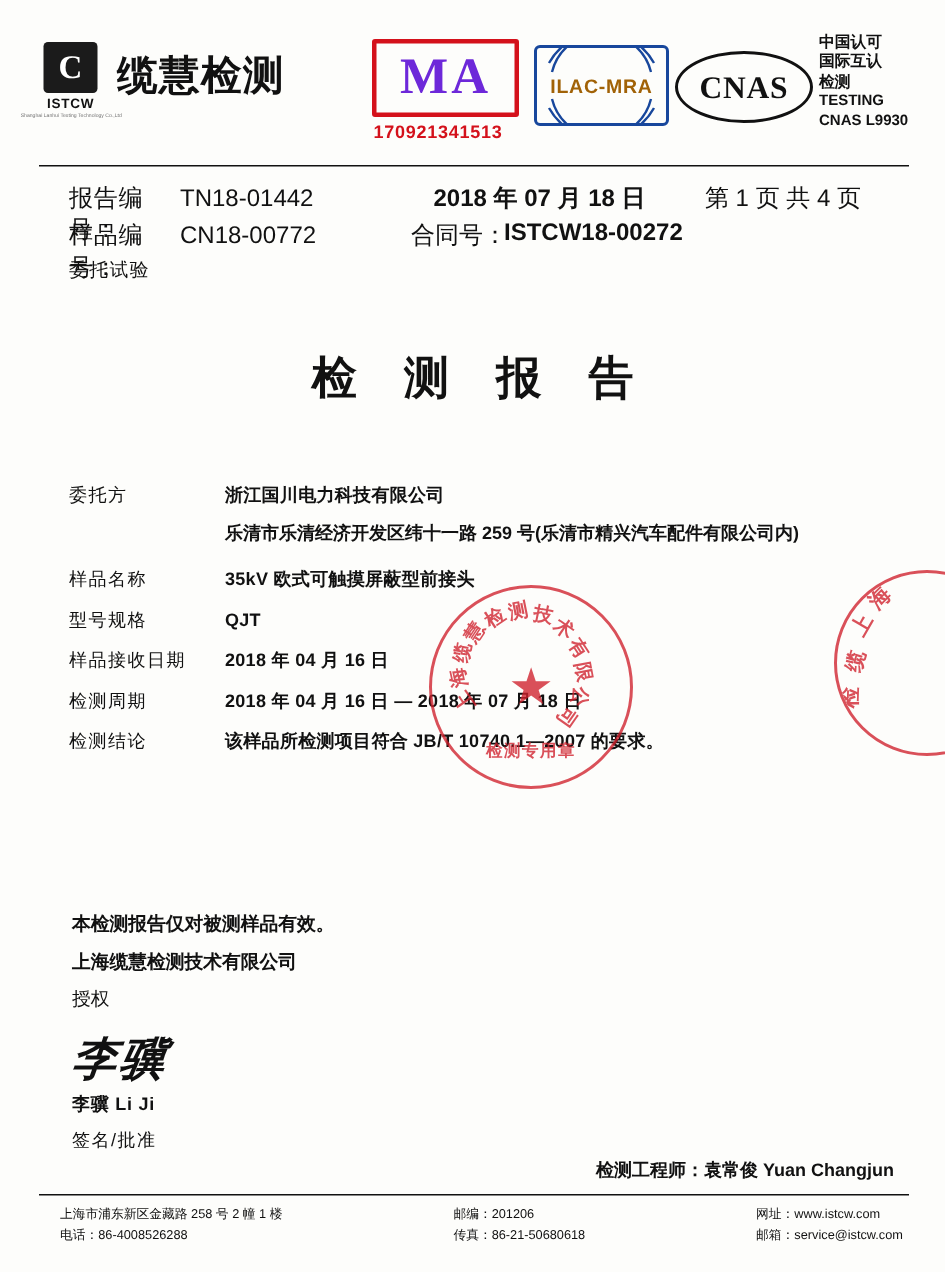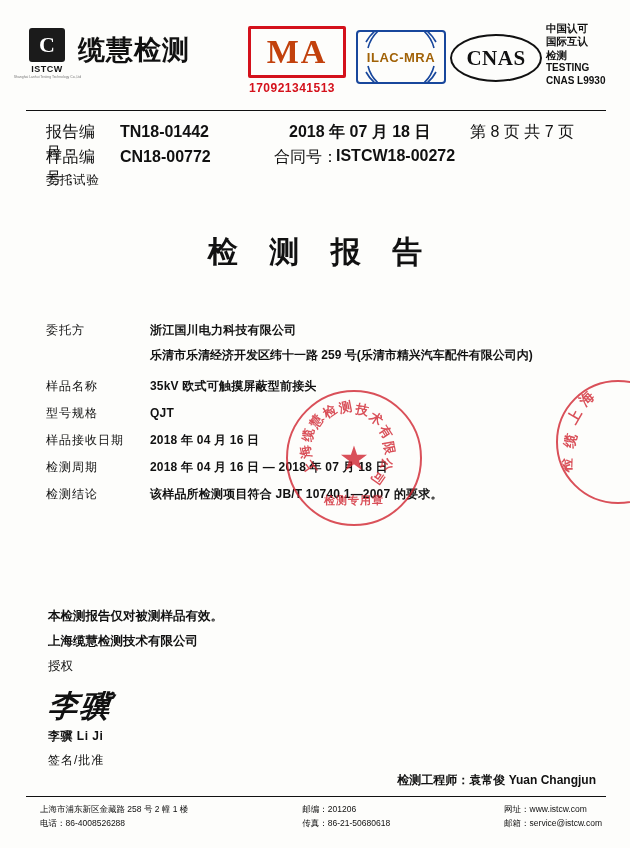--- a/index.html
+++ b/index.html
@@ -77,21 +77,21 @@
   .logo-cma {
     position: absolute;
     left: 212px;
     top: 4px;
     width: 108px;
     text-align: center;
   }
   .logo-cma .box {
     border: 3px solid #d4111b;
     height: 46px;
-    color: #c2410c;
+    color: #6d28d9;
     font-size: 34px;
     font-weight: bold;
     font-family: "Liberation Serif", serif;
     display: flex;
     align-items: center;
     justify-content: center;
     letter-spacing: 2px;
     border-radius: 2px;
     margin-left: 10px;
   }
@@ -180,21 +180,21 @@
     margin-bottom: 9px;
     position: relative;
     height: 16px;
   }
   .meta-label {
     width: 74px;
     letter-spacing: 0.5px;
     flex: none;
   }
   .meta-value {
-    font-weight: bold;
+    font-weight: normal;
     white-space: nowrap;
   }
   .meta-mid {
     position: absolute;
     left: 243px;
     font-weight: bold;
     white-space: nowrap;
     text-align: center;
   }
   .meta-right {
@@ -450,21 +450,21 @@
     </div>
   </div>
 
   <hr class="rule">
 
   <div class="meta">
     <div class="meta-row">
       <span class="meta-label">报告编号：</span>
       <span class="meta-value">TN18-01442</span>
       <span class="meta-mid">2018 年 07 月 18 日</span>
-      <span class="meta-right">第 8 页  共 7 页</span>
+      <span class="meta-right">第 1 页  共 4 页</span>
     </div>
     <div class="meta-row">
       <span class="meta-label">样品编号：</span>
       <span class="meta-value">CN18-00772</span>
       <span class="meta-contract-label">合同号：</span>
       <span class="meta-contract-value">ISTCW18-00272</span>
     </div>
   </div>
 
   <div class="entrust">委托试验</div>

